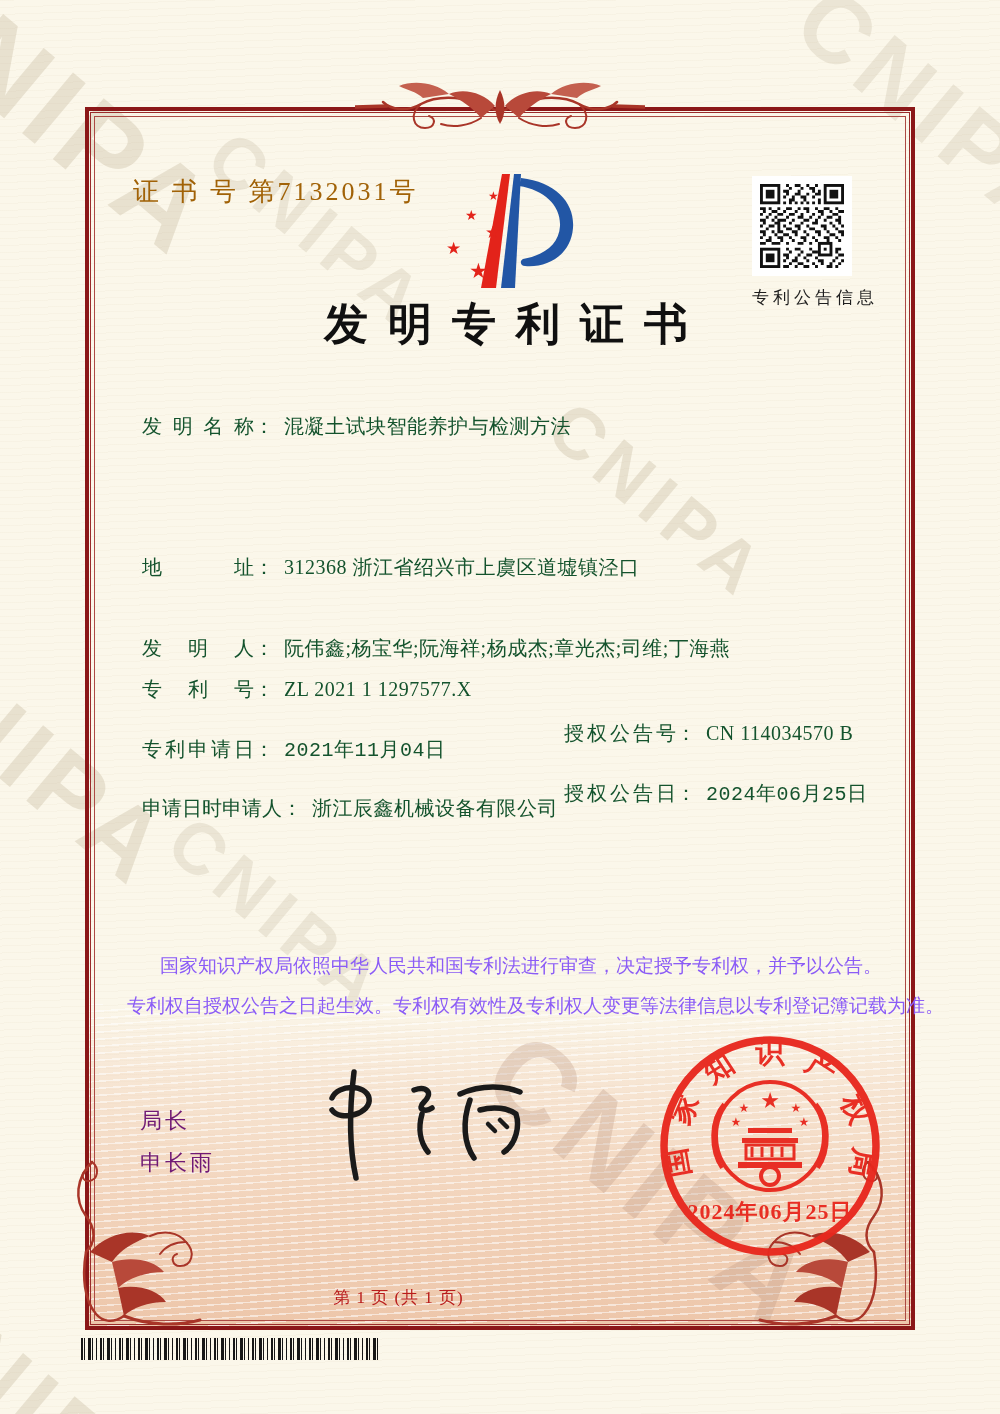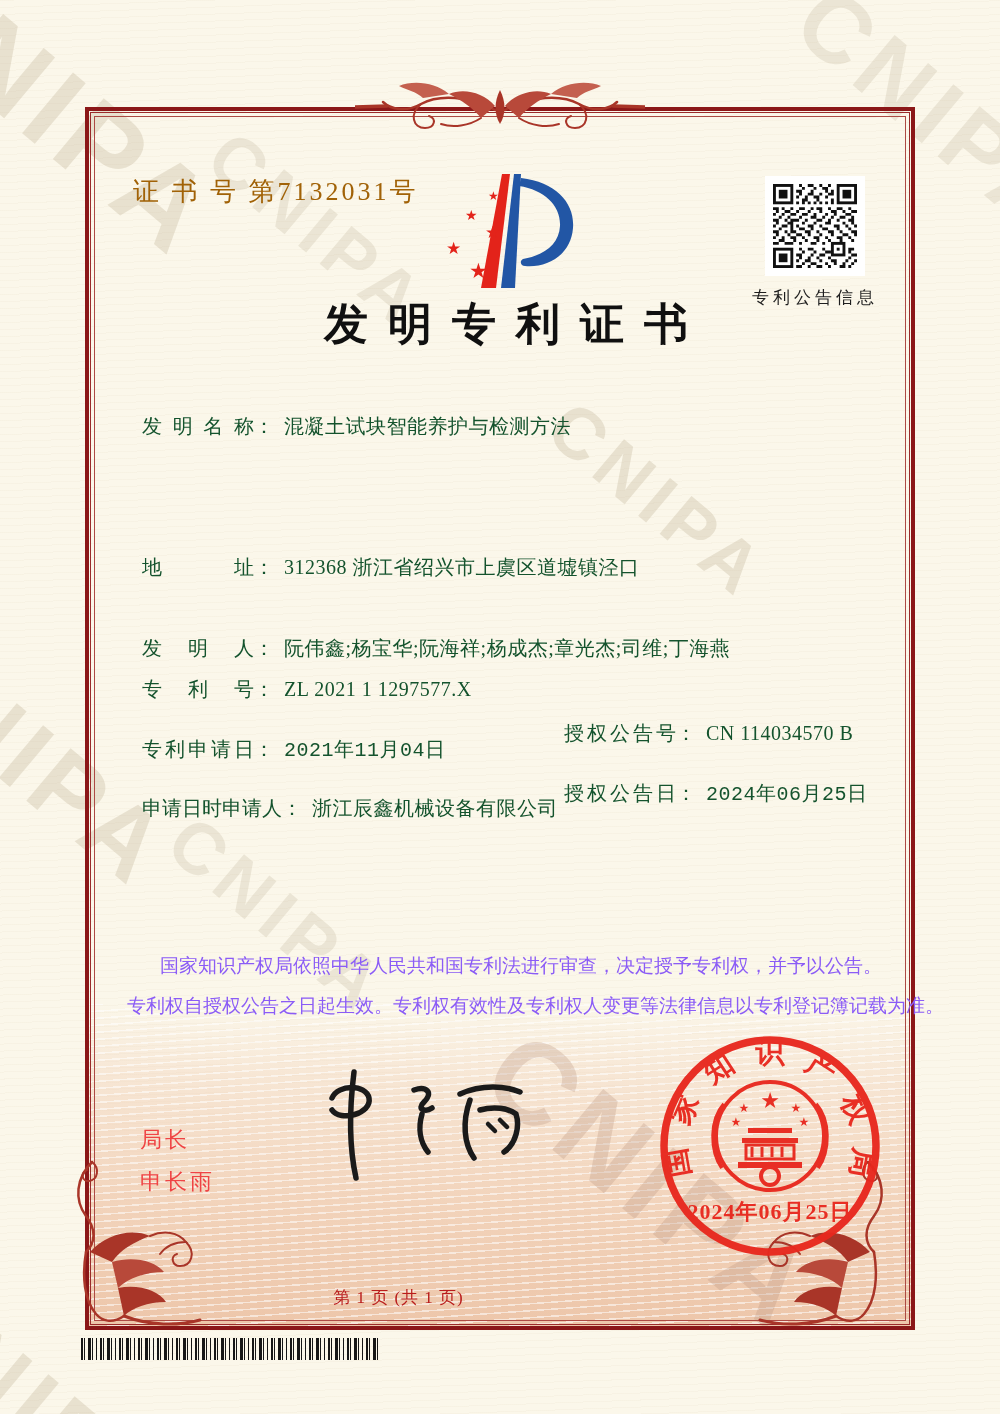--- a/index.html
+++ b/index.html
@@ -28,37 +28,37 @@
       linear-gradient(180deg, rgba(242,210,186,0) 0%, rgba(242,210,186,.45) 22%, rgba(240,203,176,.8) 60%, rgba(236,195,166,.95) 100%);
   }
   
   .frame{position:absolute; left:85px; top:107px; width:830px; height:1223px; border:4px solid #8b1718; z-index:2; box-sizing:border-box;}
   .frame .in1{position:absolute; inset:1px; border:1px solid #9a2a2a;}
   .frame .in2{position:absolute; inset:5px; border:1px solid #ad4a44;}
   .orn{position:absolute; z-index:3;}
   
   .cert-no{position:absolute; left:133px; top:174px; font-size:26px; letter-spacing:3px; color:#a16207; z-index:4;}
   .logo{position:absolute; left:432px; top:170px; z-index:4;}
-  .qr-wrap{position:absolute; left:752px; top:176px; z-index:4; text-align:center;}
+  .qr-wrap{position:absolute; left:752px; top:176px; z-index:4; }
   .qr-box{background:#fff; padding:8px; display:inline-block; line-height:0;}
   .qr-label{margin-top:10px; font-size:17px; letter-spacing:4px; color:#1e1e1e;}
   .title{position:absolute; left:0; top:295px; width:1000px; text-align:center; font-size:44px; font-weight:900; letter-spacing:20px; color:#101010; z-index:4;padding-left:16px;}
   
   .row{position:absolute; left:142px; width:740px; font-size:20px; color:#14532d; z-index:4; white-space:nowrap;}
   .lbl{display:inline-block; min-width:112px; text-align:justify; text-align-last:justify; vertical-align:bottom;}
   .colon{display:inline-block;}
   .val{display:inline-block; padding-left:10px; letter-spacing:.5px;}
   .cell2{position:absolute; left:422px; top:0; white-space:nowrap;}
   .cell2 .lbl{min-width:112px;margin-top:44px;}
   
   .statement{position:absolute; left:127px; top:946px; width:756px; z-index:4; font-size:19px; color:#8b5cf6; line-height:40px;}
   .st1{margin-left:33px; white-space:nowrap;}
   .st2{white-space:nowrap;}
   
-  .signoff{position:absolute; left:140px; top:1100px; z-index:4; font-family:"Liberation Sans","DejaVu Sans",sans-serif; font-size:22px; color:#ef4444; letter-spacing:3px; line-height:42px;margin-top:19px;}
+  .signoff{position:absolute; left:140px; top:1100px; z-index:4; font-family:"Liberation Sans","DejaVu Sans",sans-serif; font-size:22px; color:#701a75; letter-spacing:3px; line-height:42px;}
   .signature{position:absolute; left:292px; top:1062px; z-index:4;}
   
   .seal{position:absolute; left:640px; top:1016px; z-index:5; opacity:.96;}
   
   .page-no{position:absolute; left:0; top:1286px; width:797px; text-align:center; font-size:17px; color:#b91c1c; z-index:4; letter-spacing:1px;}
   .barcode{
     position:absolute; left:81px; top:1338px; width:300px; height:22px; z-index:4;
     background:
       repeating-linear-gradient(90deg,#161616 0 2px,rgba(0,0,0,0) 2px 3px,#161616 3px 4px,rgba(0,0,0,0) 4px 7px,#161616 7px 10px,rgba(0,0,0,0) 10px 11px,#161616 11px 12px,rgba(0,0,0,0) 12px 15px,#161616 15px 16px,rgba(0,0,0,0) 16px 19px);
   }

